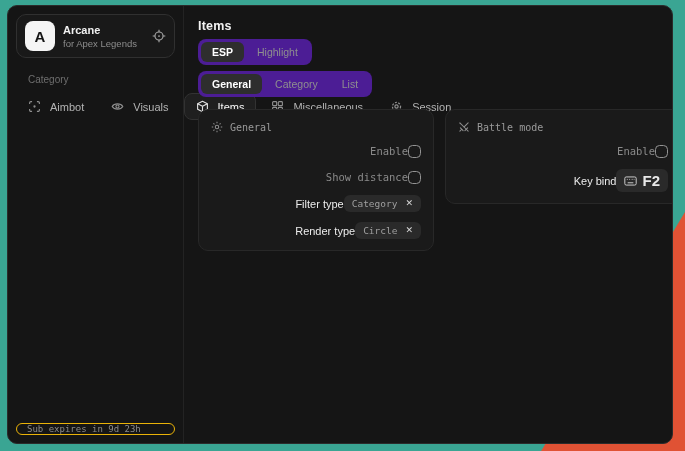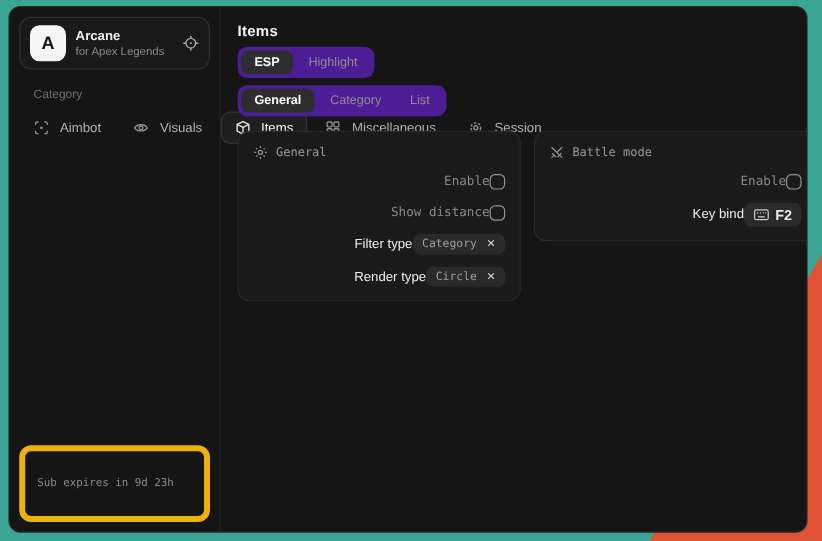--- a/index.html
+++ b/index.html
@@ -52,21 +52,21 @@
   .nav-item {
     display: flex; align-items: center; gap: 9px;
     height: 27px; padding: 0 11px;
     border-radius: 8px; font-size: 11px; color: #b3b3b3;
     border: 1px solid transparent; cursor: pointer;
   }
   .nav-item .icon { color: #8f8f8f; display: flex; }
   .nav-item.selected { background: #1f1f1f; border-color: #323232; color: #fafafa; }
   .nav-item.selected .icon { color: #e3e3e3; }
   .sidebar-spacer { flex: 1; }
-  .status-card { border: 5px solid #eab308; border-radius: 10px; padding: 22px 10px; margin-top: 16px; }
+  .status-card { border: 1px solid #eab308; border-radius: 10px; padding: 0 10px; margin-top: 16px; }
   .status-line1 { font-family: "DejaVu Sans Mono", monospace; font-size: 9px; color: #8b8b8b; }
   .status-line2 { font-size: 9.5px; color: #c9c9c9; margin-top: 5px; }
 
   
   .main { flex: 1; padding: 13px 14px; display: flex; flex-direction: column; }
   .page-title { font-size: 12.5px; font-weight: 700; color: #f2f2f2; letter-spacing: .2px; }
   .tab-group {
     margin-top: 6px; align-self: flex-start;
     display: flex; gap: 2px;
     background: #4c1d95; border-radius: 8px; padding: 3px;
@@ -100,21 +100,21 @@
     display: flex; align-items: center; gap: 8px;
     background: #2a2a2a; border-radius: 6px; padding: 3px 8px; cursor: pointer;
   }
   .pill-value { font-family: "DejaVu Sans Mono", monospace; font-size: 9.5px; color: #9f9f9f; }
   .pill-x { font-size: 9px; color: #d8d8d8; line-height: 1; cursor: pointer; }
   .keybadge {
     display: flex; align-items: center; gap: 5px;
     background: #2a2a2a; border-radius: 6px; padding: 3px 8px; cursor: pointer;
     color: #cfcfcf;
   }
-  .key-label { font-size: 12px; color: #e8e8e8; font-weight: 600; }
+  .key-label { font-size: 15px; color: #e8e8e8; font-weight: 600; }
   svg { display: block; }
 </style>
 </head>
 <body>
 
 <div class="bg-orange"></div>
 
 <div class="window">
 
   <div class="sidebar">

